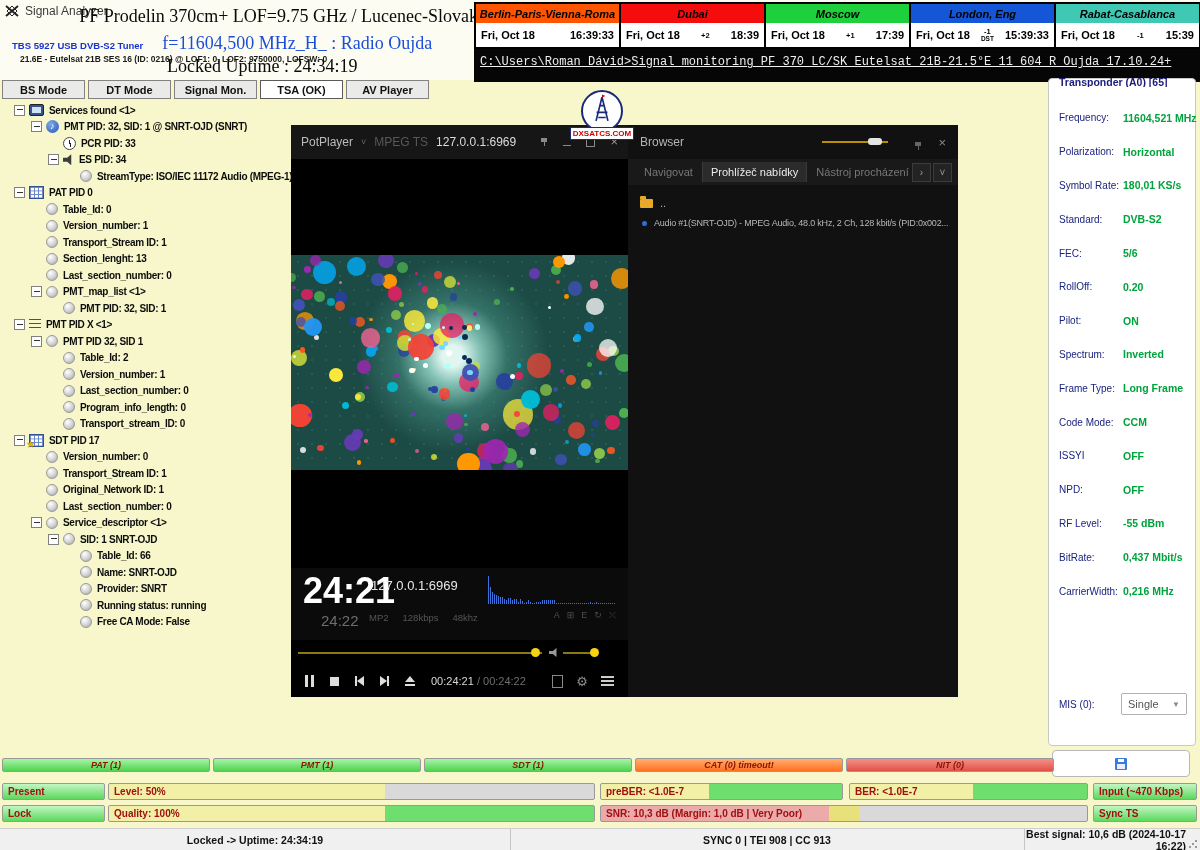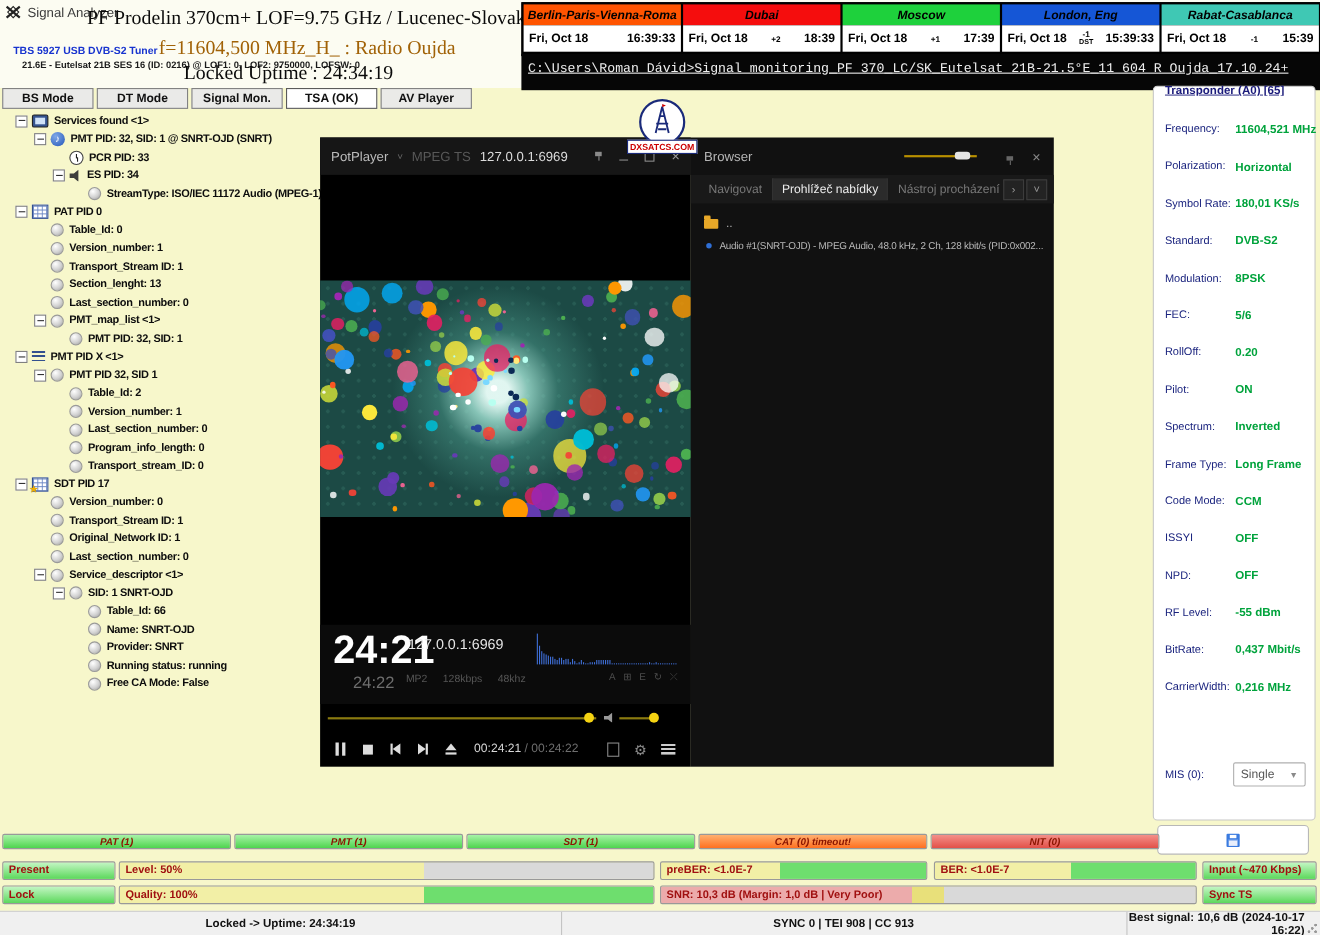--- a/index.html
+++ b/index.html
@@ -5,21 +5,21 @@
   html,body{margin:0;padding:0;background:#888;}
   .screen{position:relative;width:1200px;height:850px;background:#f7f7cb;overflow:hidden;
           font-family:"Liberation Sans",sans-serif;outline:1px solid #9a9a9a;}
   
   .topband{position:absolute;left:0;top:0;width:1200px;height:80px;background:#fcfcf2;}
   .titlebar{position:absolute;left:5px;top:4px;display:flex;align-items:center;gap:6px;color:#3c3c3c;font-size:12px;}
   .appicon svg{display:block}
   .h1{position:absolute;left:75px;top:6px;width:420px;text-align:center;font:18px "Liberation Serif",serif;color:#0a0a0a;white-space:nowrap;}
   .h2row{position:absolute;left:12px;top:33px;display:flex;align-items:baseline;white-space:nowrap;}
   .tuner{color:#1733cf;font-weight:bold;font-size:9.5px;}
-  .freqline{font:18px "Liberation Serif",serif;color:#a16207;margin-left:1px;}
+  .freqline{font:18px "Liberation Serif",serif;color:#1d4ed8;margin-left:19px;}
   .h3{position:absolute;left:20px;top:54px;font-weight:bold;font-size:8.5px;color:#1a1a1a;white-space:nowrap;}
   .h4{position:absolute;left:167px;top:56px;font:18px "Liberation Serif",serif;color:#0a0a0a;white-space:nowrap;}
   
   .clocks{position:absolute;left:474px;top:2px;width:723px;height:45px;display:flex;background:#000;border:2px solid #000;gap:2px;box-sizing:content-box;}
   .clockcol{flex:1;display:flex;flex-direction:column;min-width:0;}
   .clockhead{height:19px;display:flex;align-items:center;justify-content:center;font-weight:bold;font-style:italic;font-size:11px;color:#000;white-space:nowrap;overflow:hidden;}
   .clockbody{height:24px;background:#fff;display:flex;align-items:center;justify-content:space-between;padding:0 5px;font-weight:bold;font-size:11px;color:#000;}
   .coffset{display:flex;flex-direction:column;align-items:center;font-size:7.5px;line-height:7px;}
   .coffset i{font-style:normal;font-size:6.5px;}
   
@@ -802,24 +802,20 @@
         <div class="trprow">
           <span class="trplabel">Symbol Rate:</span>
           <span class="trpvalue">180,01 KS/s</span>
         </div>
 
         <div class="trprow">
           <span class="trplabel">Standard:</span>
           <span class="trpvalue">DVB-S2</span>
         </div>
 
-        <div class="trprow">
-          <span class="trplabel">Modulation:</span>
-          <span class="trpvalue">8PSK</span>
-        </div>
 
         <div class="trprow">
           <span class="trplabel">FEC:</span>
           <span class="trpvalue">5/6</span>
         </div>
 
         <div class="trprow">
           <span class="trplabel">RollOff:</span>
           <span class="trpvalue">0.20</span>
         </div>

